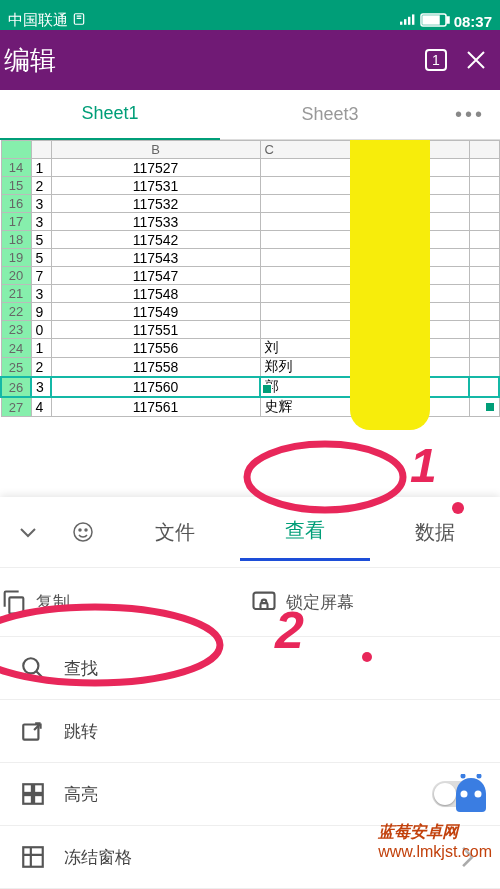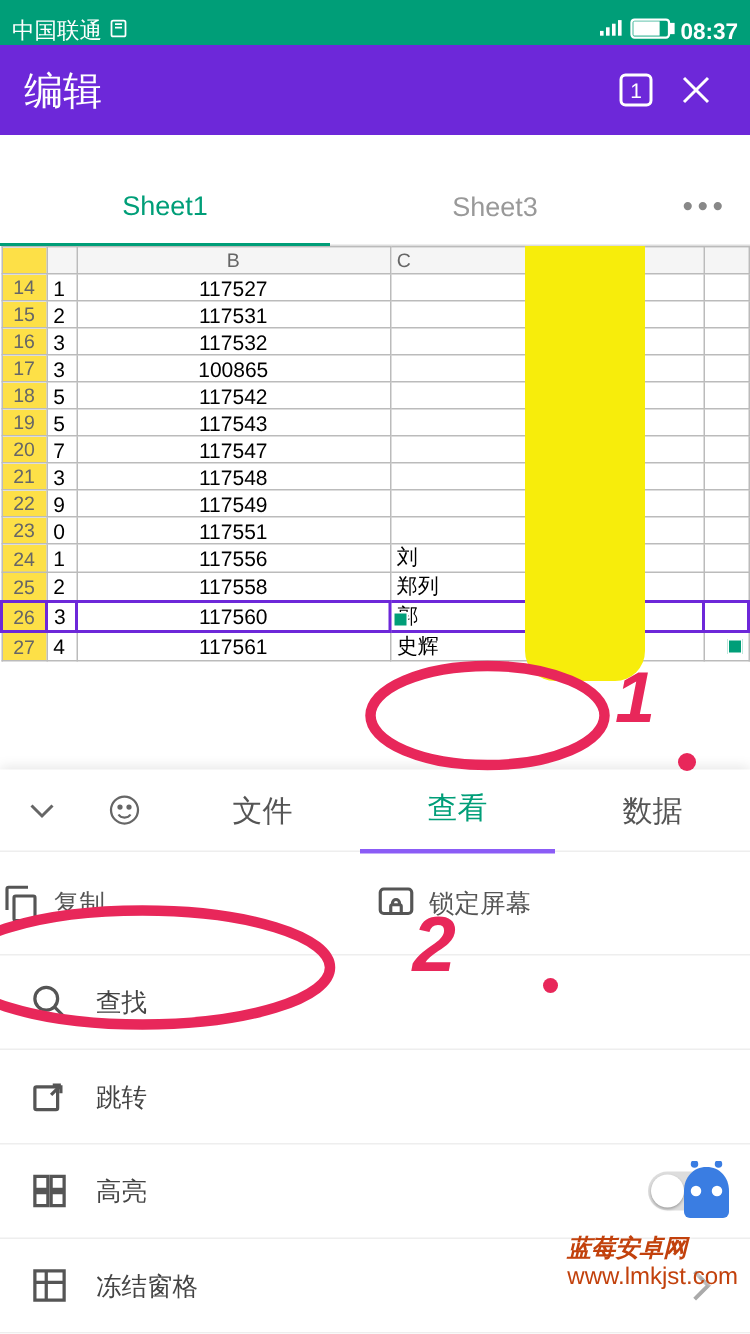--- a/index.html
+++ b/index.html
@@ -1,41 +1,41 @@
 <!DOCTYPE html>
 <html><head>
 <meta charset="utf-8">
 <style>
   * { margin: 0; padding: 0; box-sizing: border-box; font-family: -apple-system, sans-serif; }
   body { width: 500px; height: 889px; background: #fff; position: relative; overflow: hidden; }
   .status-bar { height: 30px; background: #009e78; color: #fff; display: flex; align-items: flex-end; padding: 0 8px; font-size: 15px; }
   .status-left { flex: 1; display: flex; align-items: center; gap: 4px; }
   .status-right { display: flex; align-items: center; gap: 4px; font-weight: bold; }
-  .header { height: 60px; background: #6d28d9; color: #fff; display: flex; align-items: center; padding: 0 16px; }
+  .header { height: 60px; background: #701a75; color: #fff; display: flex; align-items: center; padding: 0 4px; }
   .header-title { font-size: 26px; flex: 1; }
   .header-icon { width: 40px; display: flex; justify-content: center; align-items: center; }
-  .sheet-tabs { height: 50px; display: flex; align-items: center; border-bottom: 1px solid #ddd; margin-top: 24px; }
+  .sheet-tabs { height: 50px; display: flex; align-items: center; border-bottom: 1px solid #ddd; }
   .sheet-tab { flex: 1; text-align: center; font-size: 18px; color: #999; padding: 14px 0; }
   .sheet-tab.active { color: #009e78; border-bottom: 2px solid #009e78; }
   .sheet-more { width: 60px; text-align: center; color: #888; font-size: 20px; letter-spacing: 3px; }
   .spreadsheet { position: relative; background: #fff; }
   table { border-collapse: collapse; width: 100%; table-layout: fixed; }
   th, td { border: 1px solid #bbb; font-size: 14px; height: 18px; padding: 0 4px; overflow: hidden; white-space: nowrap; }
   th { background: #f5f5f5; font-weight: normal; color: #666; text-align: center; font-size: 13px; }
-  .row-hdr { width: 30px; background: #fde047; text-align: center; color: #666; font-size: 13px; }
+  .row-hdr { width: 30px; background: #86efac; text-align: center; color: #666; font-size: 13px; }
   .col-a { width: 20px; text-align: left; }
   .col-b { text-align: center; }
   .col-c { text-align: left; }
-  .row-26 td { border: 2px solid #6d28d9; }
+  .row-26 td { border: 2px solid #14b8a6; }
   .highlight { position: absolute; background: #f7ed0b; pointer-events: none; }
   .bottom-panel { position: absolute; bottom: 0; left: 0; right: 0; background: #fff; box-shadow: 0 -2px 8px rgba(0,0,0,0.1); }
-  .panel-tabs { height: 55px; display: flex; align-items: center; border-bottom: 1px solid #eee; }
+  .panel-tabs { height: 71px; display: flex; align-items: center; border-bottom: 1px solid #eee; }
   .panel-tab-icon { width: 55px; display: flex; justify-content: center; align-items: center; color: #666; }
   .panel-tab { flex: 1; text-align: center; font-size: 20px; color: #555; padding: 14px 0; }
-  .panel-tab.active { color: #009e78; border-bottom: 3px solid #8b5cf6; }
+  .panel-tab.active { color: #009e78; border-bottom: 3px solid #1d4ed8; }
   .action-row { display: flex; padding: 20px 0; border-bottom: 1px solid #eee; }
   .action-btn { flex: 1; display: flex; flex-direction: row; align-items: center; gap: 8px; color: #555; font-size: 17px; }
   .action-btn svg { width: 28px; height: 28px; }
   .list-item { display: flex; align-items: center; padding: 18px 20px; border-bottom: 1px solid #eee; font-size: 17px; color: #444; gap: 18px; }
   .list-item svg { width: 26px; height: 26px; flex-shrink: 0; }
   .list-item .label { flex: 1; }
   .toggle { width: 48px; height: 26px; background: #ddd; border-radius: 13px; position: relative; }
   .toggle::after { content: ""; position: absolute; width: 22px; height: 22px; background: #fff; border-radius: 50%; top: 2px; left: 2px; box-shadow: 0 1px 2px rgba(0,0,0,0.3); }
   .watermark { position: absolute; right: 8px; bottom: 28px; display: flex; align-items: flex-end; gap: 6px; color: #c2410c; font-size: 16px; font-style: italic; font-weight: bold; text-shadow: 1px 1px 2px rgba(255,255,255,0.8); flex-direction: column; }
   .sel-handle { position: absolute; width: 10px; height: 10px; background: #009e78; border: 1px solid #fff; }
@@ -125,21 +125,21 @@
         <tr>
           <td class="row-hdr">16</td>
     <td class="col-a">3</td>
     <td class="col-b">117532</td>
     <td class="col-c"></td>
     <td></td>
         </tr>
         <tr>
           <td class="row-hdr">17</td>
     <td class="col-a">3</td>
-    <td class="col-b">100865</td>
+    <td class="col-b">117533</td>
     <td class="col-c"></td>
     <td></td>
         </tr>
         <tr>
           <td class="row-hdr">18</td>
     <td class="col-a">5</td>
     <td class="col-b">117542</td>
     <td class="col-c"></td>
     <td></td>
         </tr>

